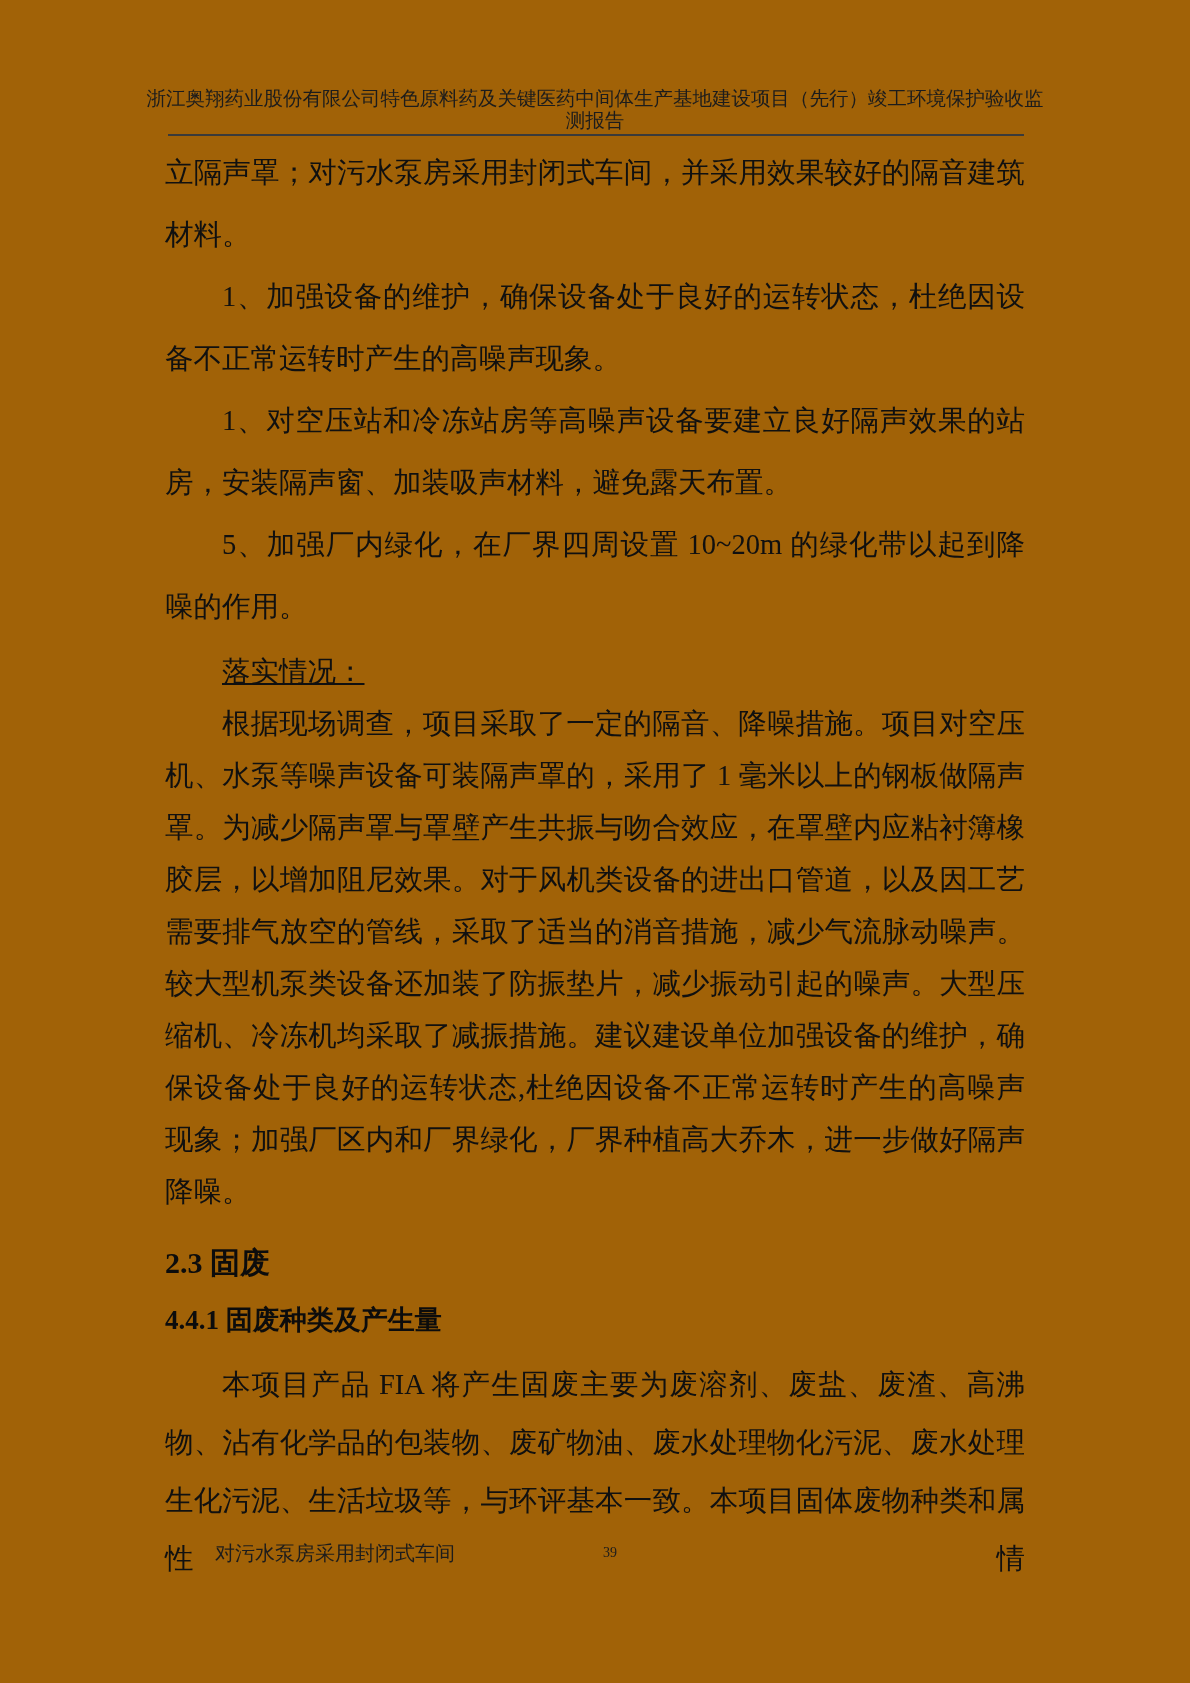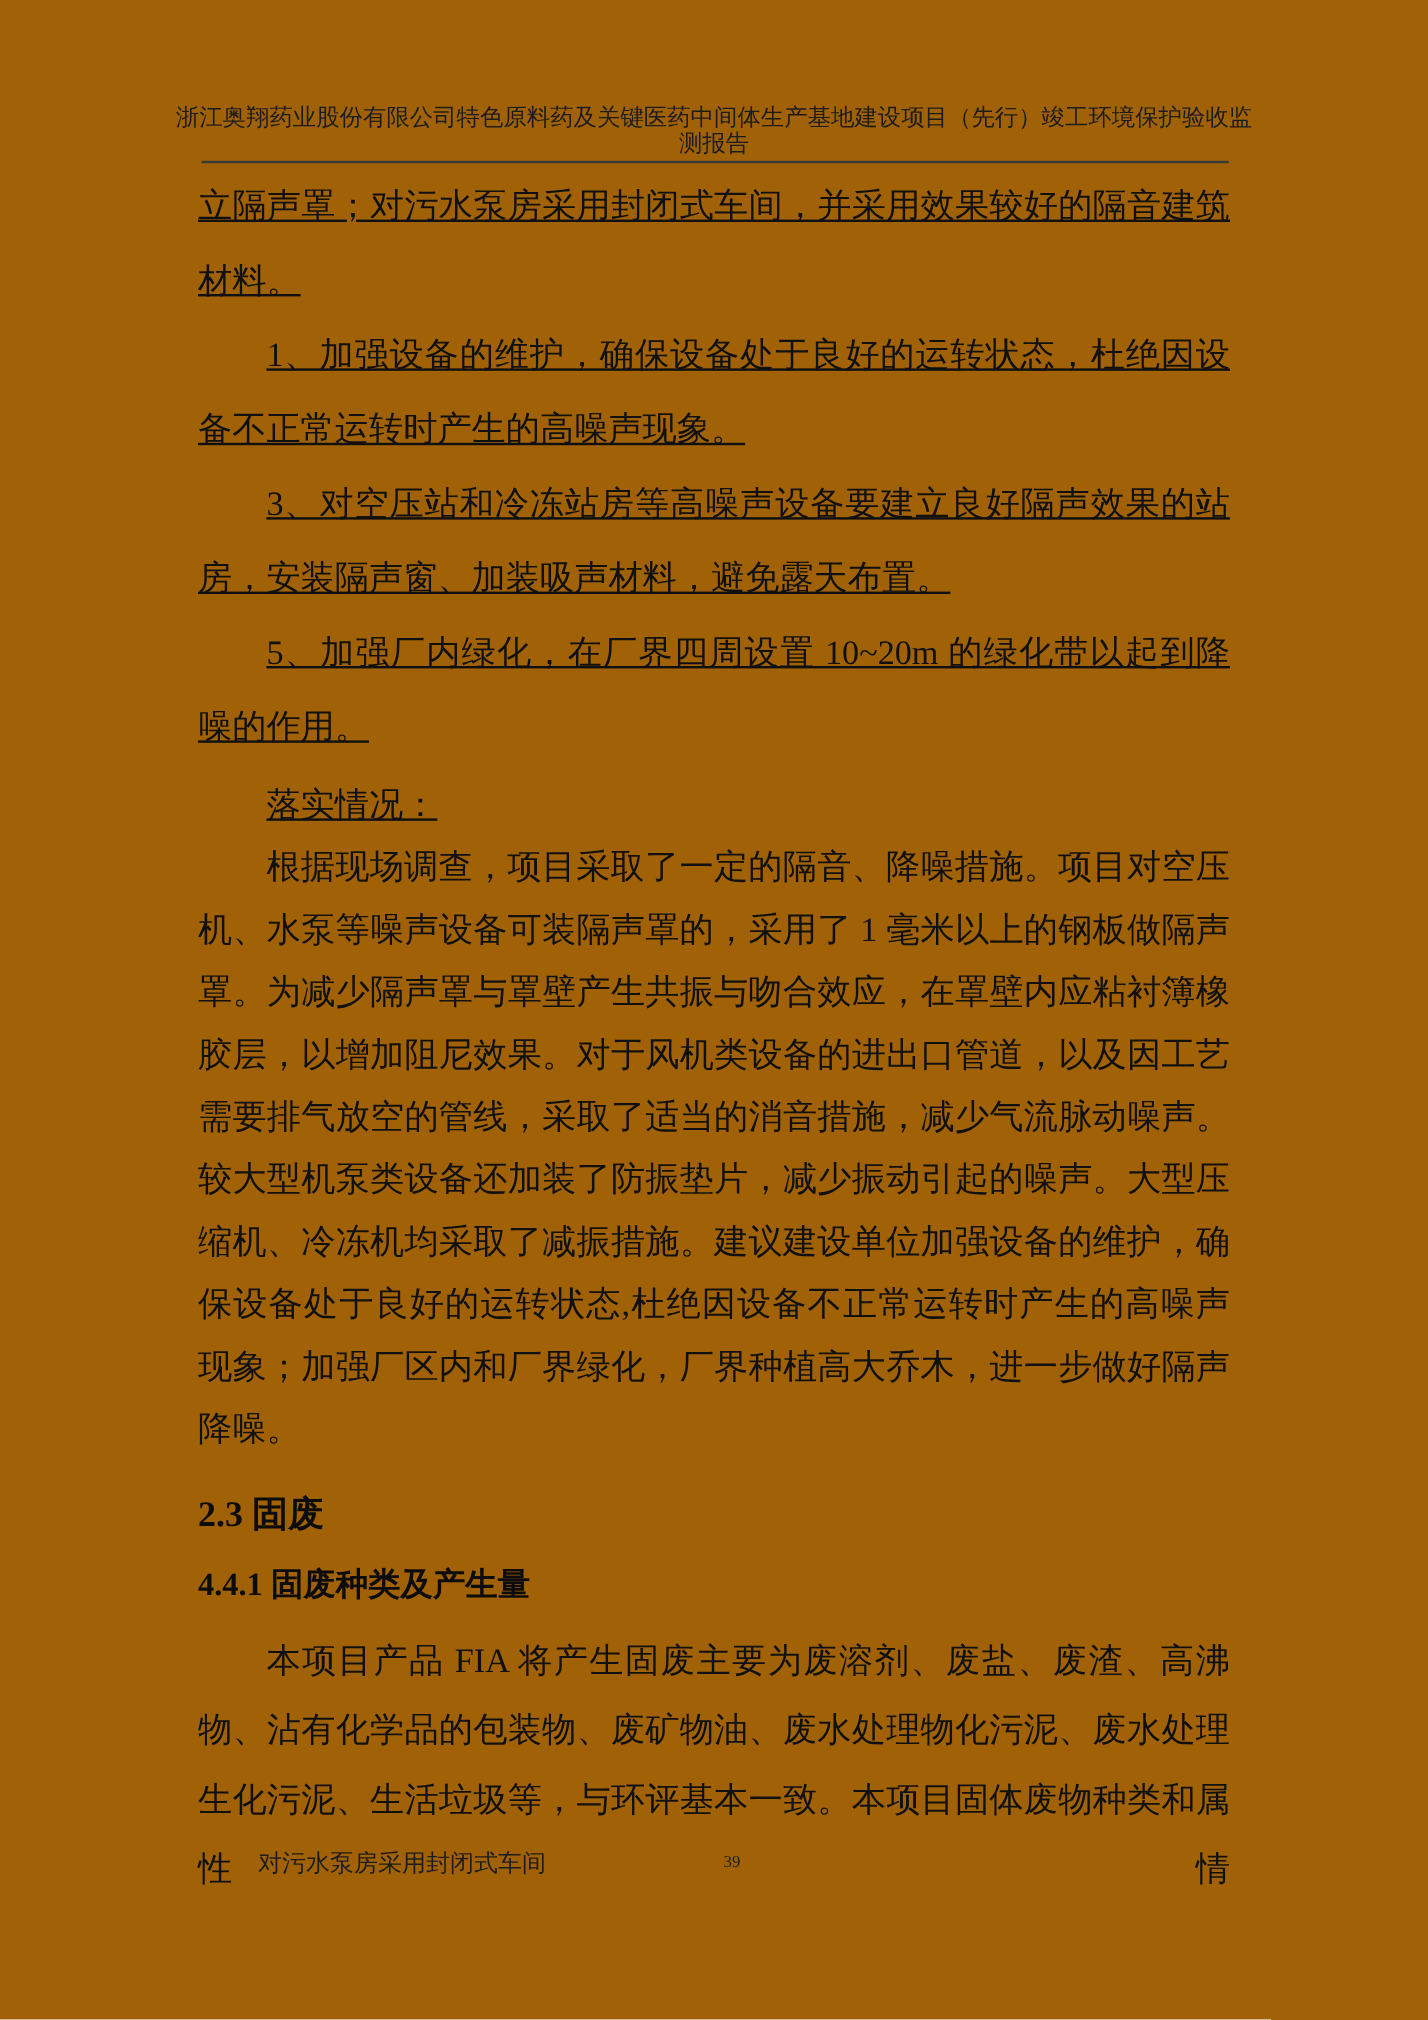--- a/index.html
+++ b/index.html
@@ -44,21 +44,21 @@
     left: 165px;
     width: 860px;
     font-size: 28.5px;
     text-align: justify;
     color: #101010;
   }
   .doc-body p { margin: 0; }
   .indent { text-indent: 2em; }
 
   .sec-wide { min-height: 496px; }
-  .sec-wide p { line-height: 62px; text-decoration: underline; }
+  .sec-wide p { line-height: 62px; }
 
   .impl-label {
     margin-top: 8px !important;
     line-height: 52px;
     text-decoration: underline;
   }
   .impl-text {
     line-height: 52px;
     min-height: 520px;
   }
@@ -111,21 +111,21 @@
 
   <div class="doc-header">浙江奥翔药业股份有限公司特色原料药及关键医药中间体生产基地建设项目（先行）竣工环境保护验收监测报告</div>
 
   <div class="header-rule"></div>
 
   <div class="doc-body">
 
     <div class="sec-wide">
       <p>立隔声罩；对污水泵房采用封闭式车间，并采用效果较好的隔音建筑材料。</p>
       <p class="indent">1、加强设备的维护，确保设备处于良好的运转状态，杜绝因设备不正常运转时产生的高噪声现象。</p>
-      <p class="indent">3、对空压站和冷冻站房等高噪声设备要建立良好隔声效果的站房，安装隔声窗、加装吸声材料，避免露天布置。</p>
+      <p class="indent">1、对空压站和冷冻站房等高噪声设备要建立良好隔声效果的站房，安装隔声窗、加装吸声材料，避免露天布置。</p>
       <p class="indent">5、加强厂内绿化，在厂界四周设置 10~20m 的绿化带以起到降噪的作用。</p>
     </div>
 
     <p class="indent impl-label">落实情况：</p>
 
     <p class="indent impl-text">根据现场调查，项目采取了一定的隔音、降噪措施。项目对空压机、水泵等噪声设备可装隔声罩的，采用了 1 毫米以上的钢板做隔声罩。为减少隔声罩与罩壁产生共振与吻合效应，在罩壁内应粘衬簿橡胶层，以增加阻尼效果。对于风机类设备的进出口管道，以及因工艺需要排气放空的管线，采取了适当的消音措施，减少气流脉动噪声。较大型机泵类设备还加装了防振垫片，减少振动引起的噪声。大型压缩机、冷冻机均采取了减振措施。建议建设单位加强设备的维护，确保设备处于良好的运转状态,杜绝因设备不正常运转时产生的高噪声现象；加强厂区内和厂界绿化，厂界种植高大乔木，进一步做好隔声降噪。</p>
 
     <h2 class="h-section">2.3 固废</h2>
 
     <h3 class="h-subsection">4.4.1 固废种类及产生量</h3>

